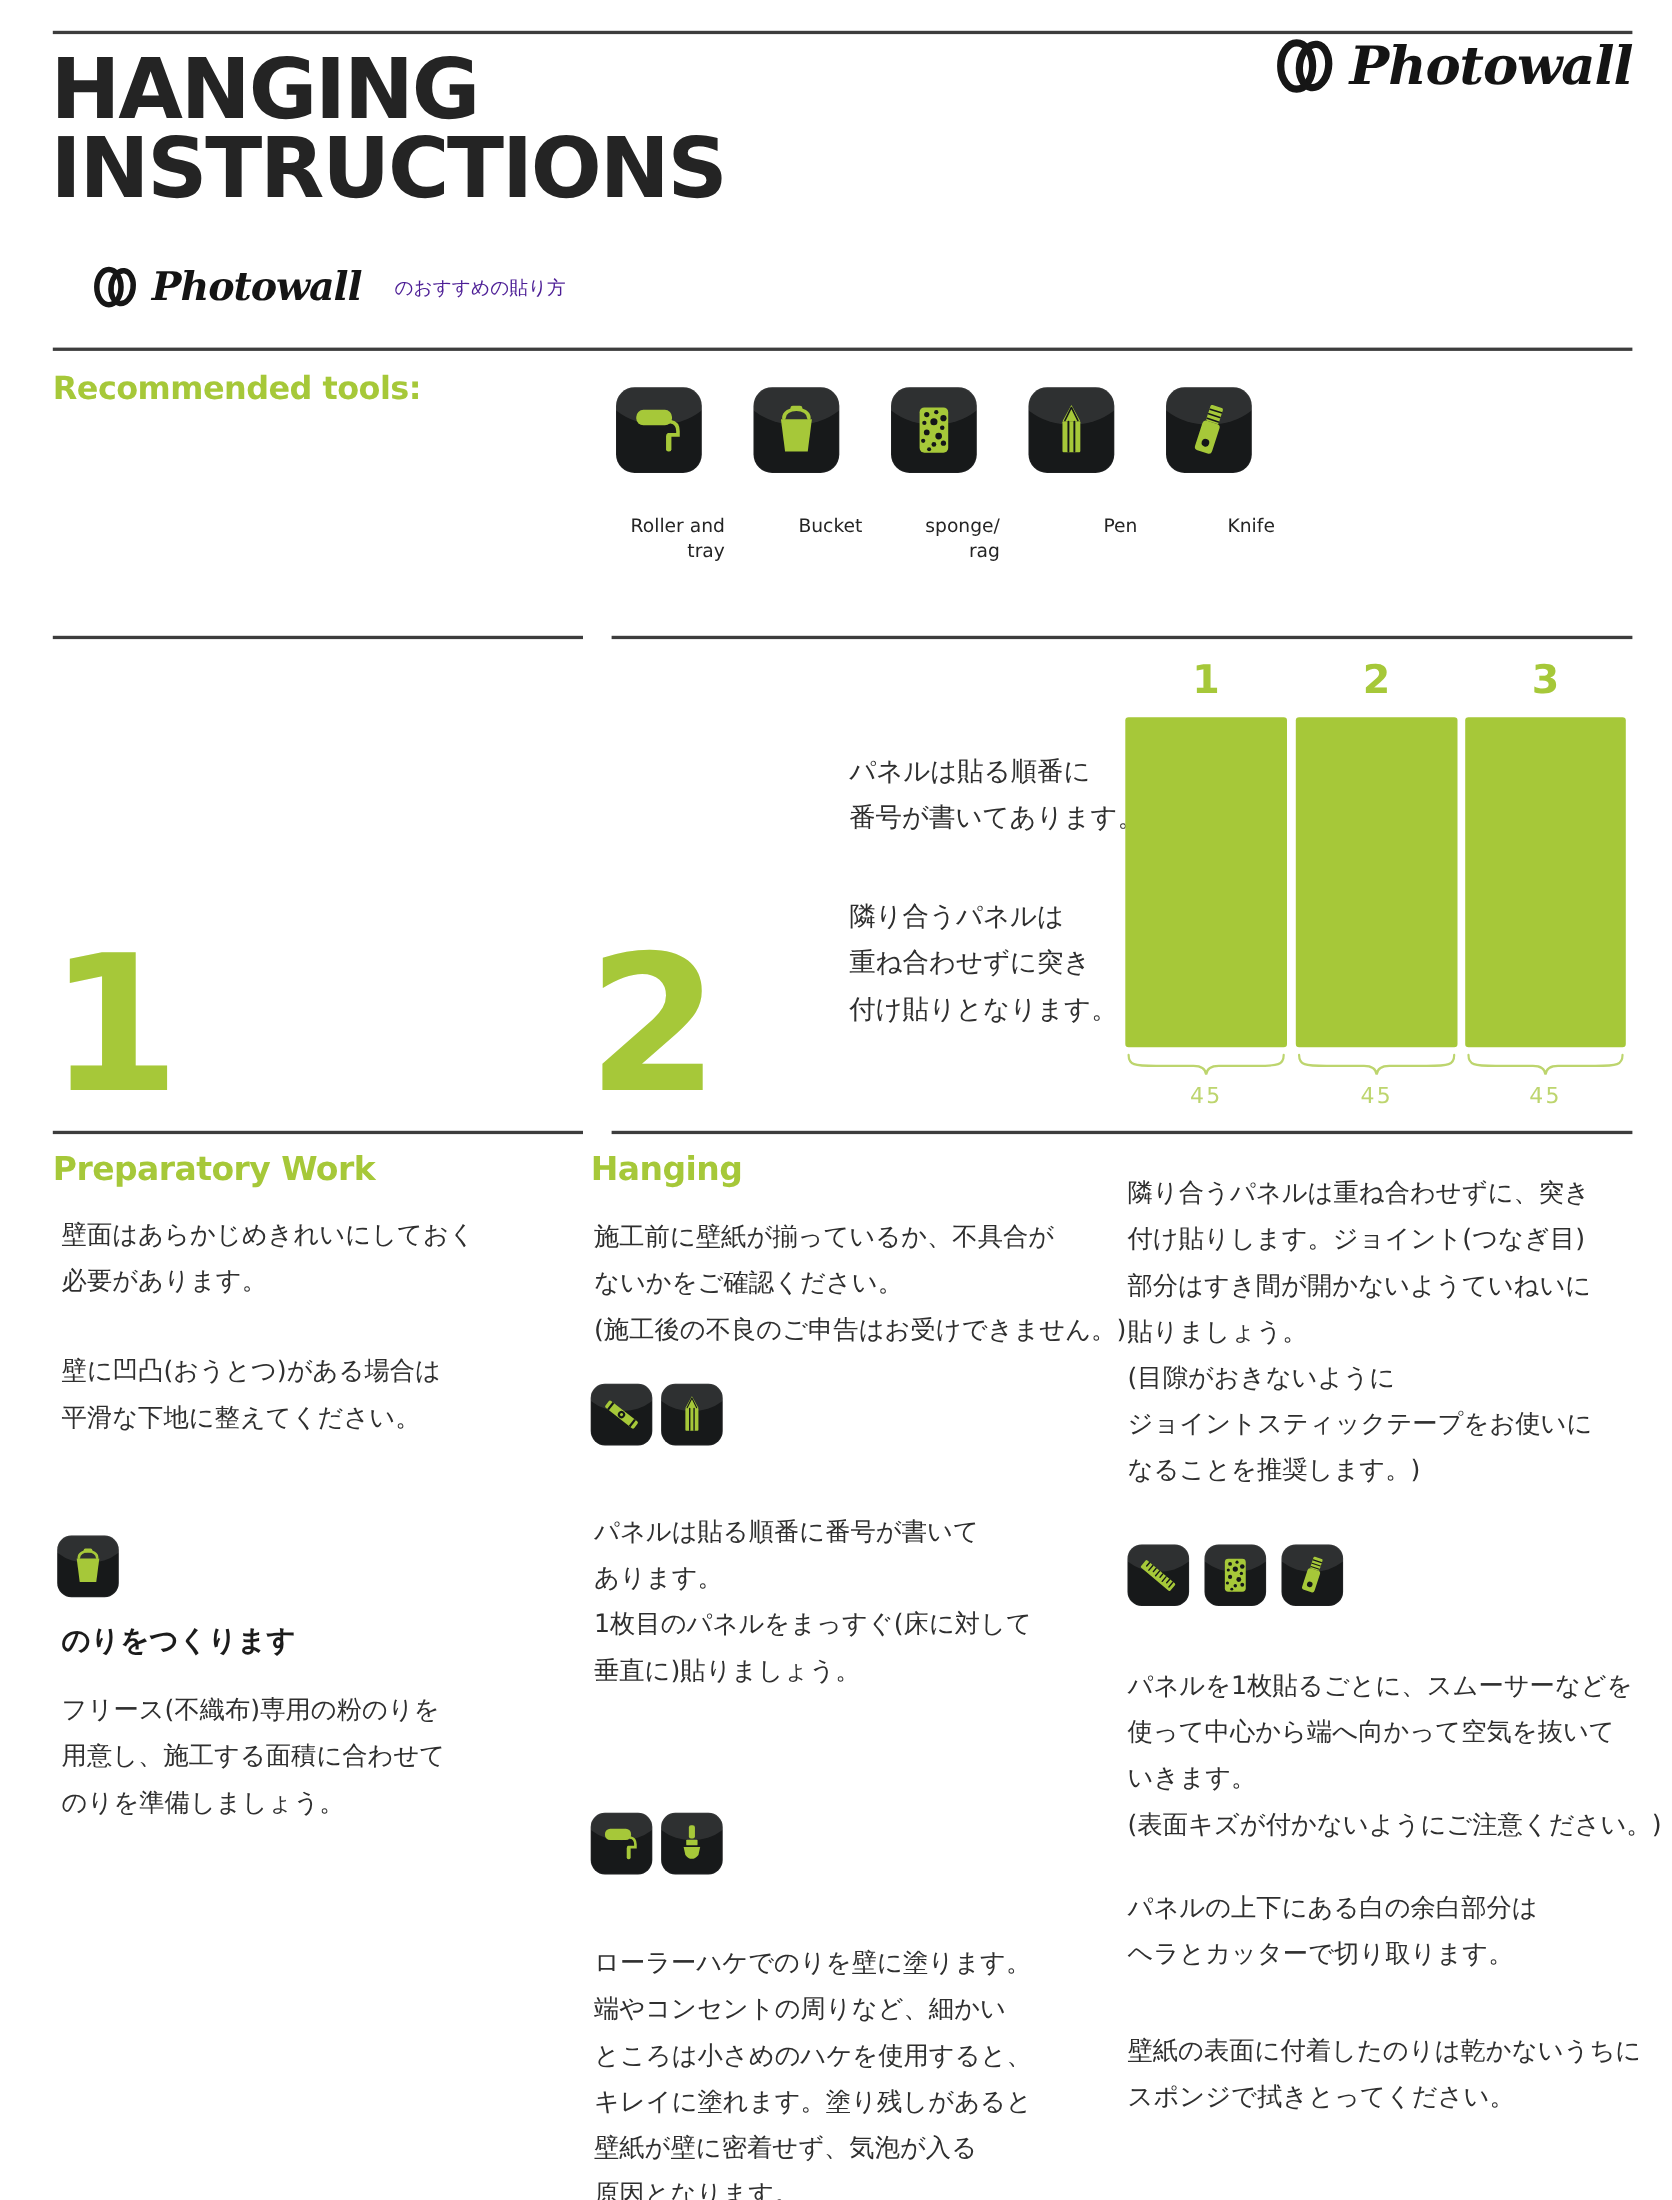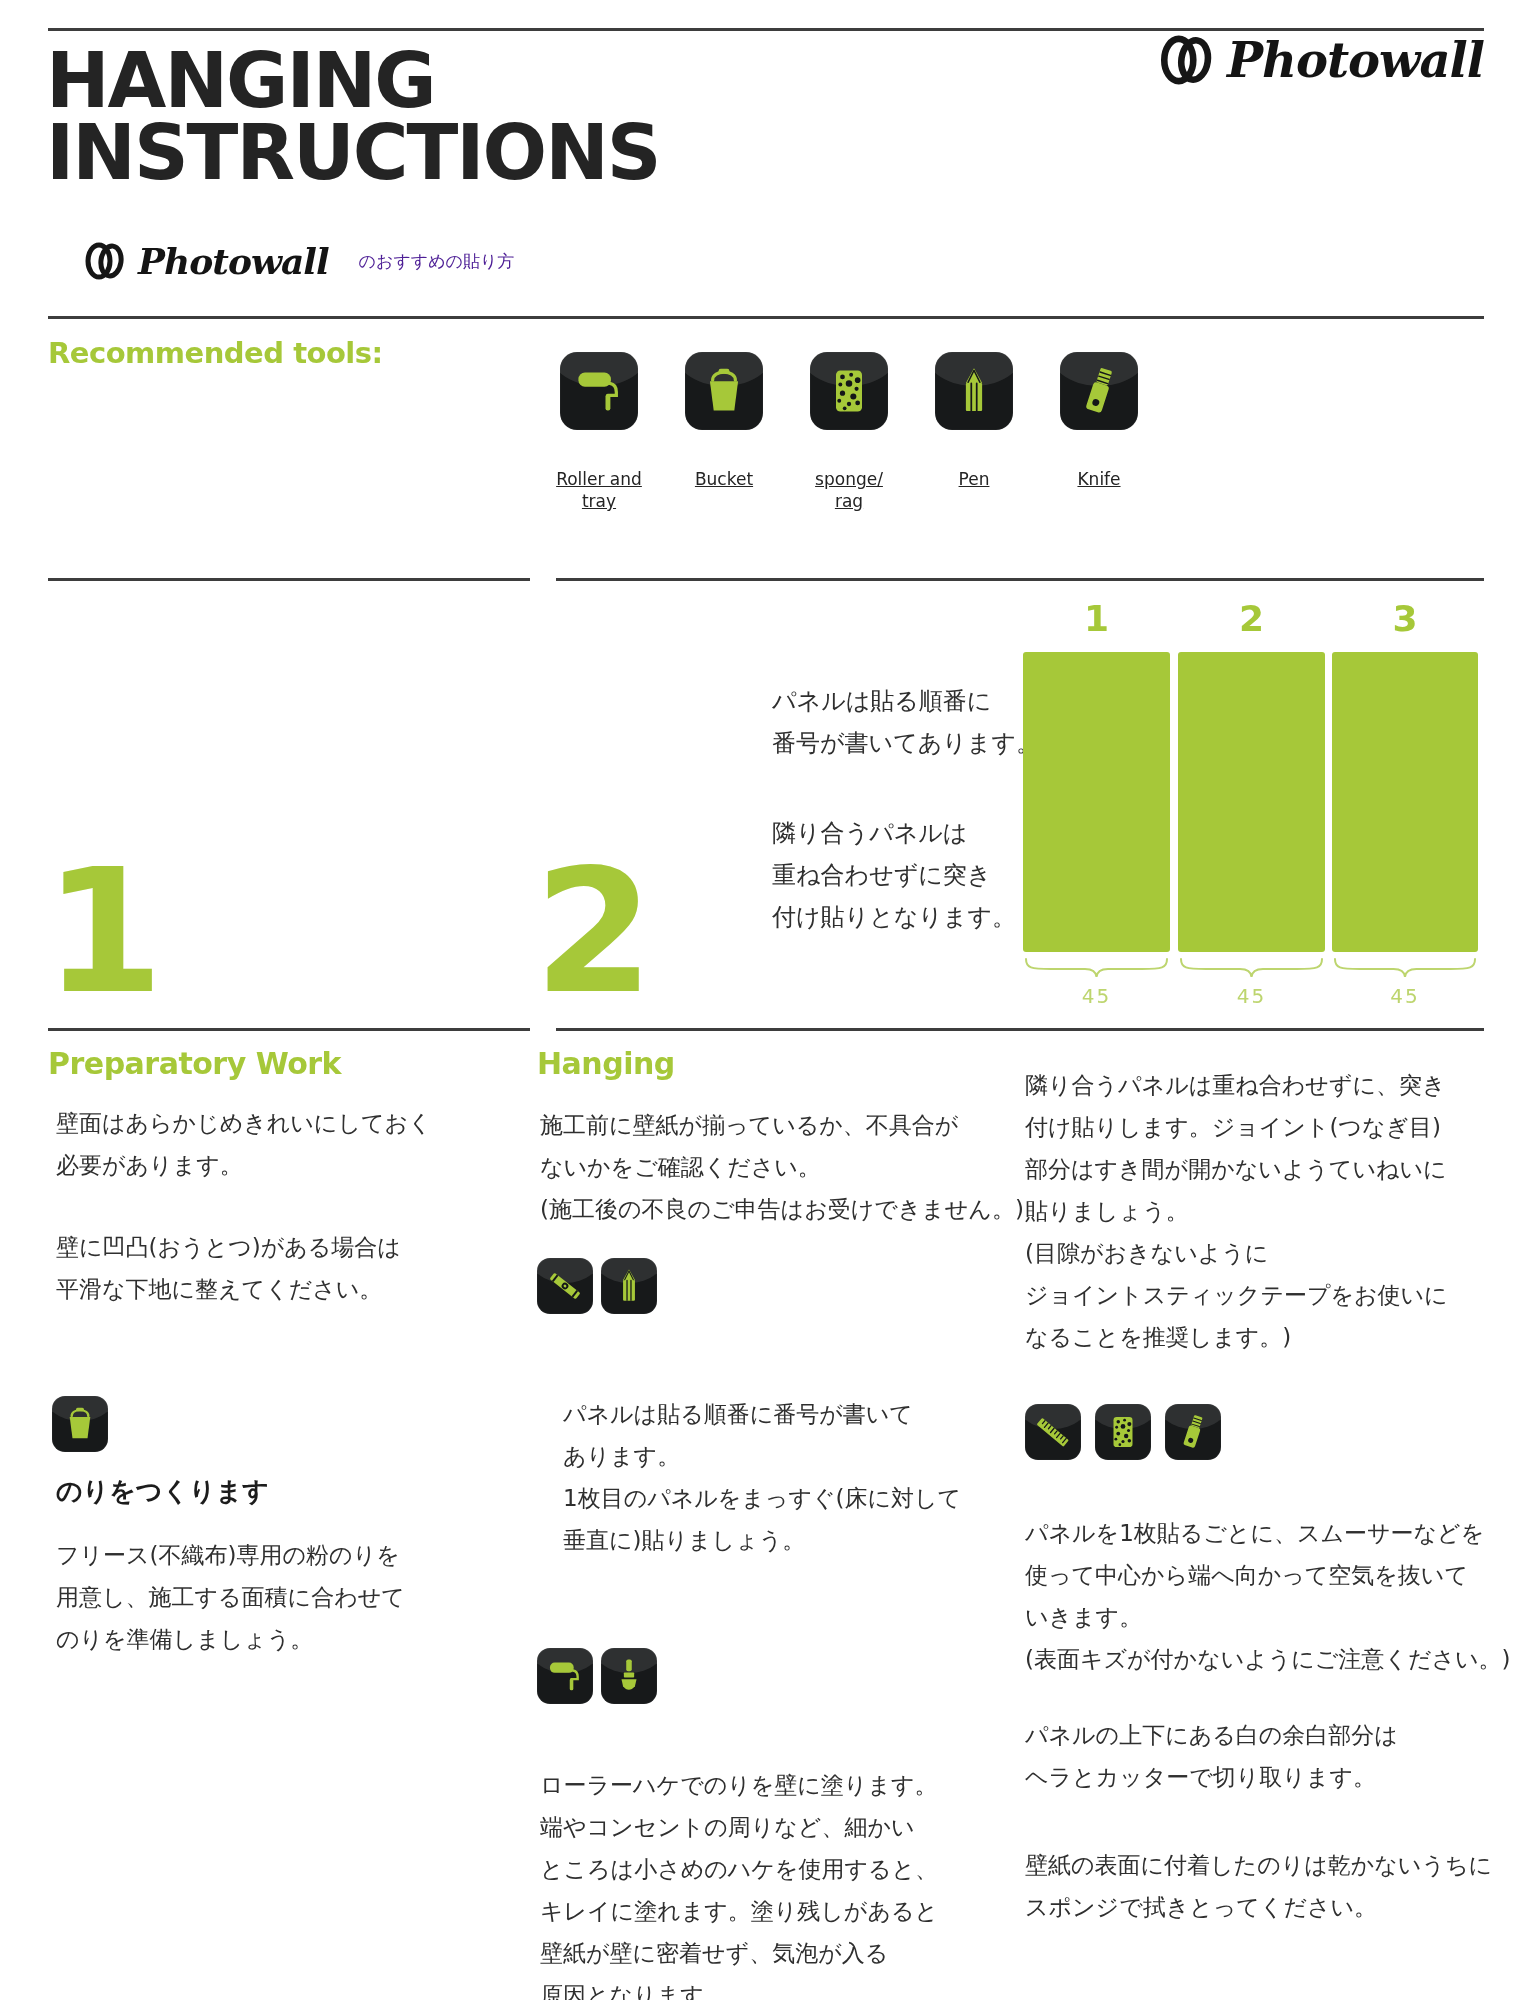--- a/index.html
+++ b/index.html
@@ -17,21 +17,21 @@
   .title{font-weight:bold;font-size:76px;line-height:70px;letter-spacing:-2px;color:#242424;}
   .wordmark{font-family:"DejaVu Serif",serif;font-style:italic;font-weight:bold;color:#141414;letter-spacing:-1px;}
   .jp{font-size:23px;line-height:42px;color:var(--text);white-space:pre-line;}
   .jp24{font-size:24px;}
   .h-green{color:var(--green);font-weight:bold;font-size:30px;letter-spacing:-.5px;}
   .subhead{font-weight:bold;font-size:26px;color:#1c1c1c;}
   .big-num{color:var(--green);font-weight:bold;font-size:172px;line-height:1;}
   .panel{position:absolute;background:var(--green);border-radius:3px;}
   .panel-label{position:absolute;color:var(--green);font-weight:bold;font-size:36px;text-align:center;}
   .w45{position:absolute;color:var(--light-green);font-size:20px;letter-spacing:2px;text-align:center;}
-  .tool-label{position:absolute;font-size:17px;line-height:22px;text-align:center;color:#242424;white-space:pre-line;text-decoration:underline;}
+  .tool-label{position:absolute;font-size:17px;line-height:22px;text-align:right;color:#242424;white-space:pre-line;}
   .tile{position:absolute;background:var(--tile);display:flex;align-items:center;justify-content:center;overflow:hidden;box-shadow:inset 0 0 0 1px rgba(255,255,255,.03);}
   .tile::before{content:"";position:absolute;left:-18%;width:136%;top:-62%;height:106%;border-radius:50%;background:rgba(255,255,255,.10);}
   .tile.big{width:78px;height:78px;border-radius:17px;}
   .tile.sm{width:56px;height:56px;border-radius:13px;}
   .tile svg{position:relative;display:block;}
   svg .g{fill:var(--green);}
   svg .d{fill:#141618;}
   svg .gs{stroke:var(--green);fill:none;stroke-width:3;stroke-linecap:round;}
   svg .ds{stroke:#141618;fill:none;stroke-linecap:round;}
   svg .brace{stroke:var(--light-green);fill:none;stroke-width:2;stroke-linecap:round;}
@@ -204,21 +204,21 @@
   </div>
   <div class="tile sm" style="left:601px;top:1258px;">
     <svg width="38" height="38" viewBox="0 0 48 48">
       <path class="g" d="M24 3 l7.5 13.5 h-15 Z"></path>
       <rect class="g" x="16.5" y="16.5" width="15" height="26" rx="1"></rect>
       <path class="ds" d="M21.5 17 v25 M26.5 17 v25" stroke-width="1.6"></path>
       <path class="ds" d="M24 5 l5.5 11 M24 5 l-5.5 11" stroke-width="1.3"></path>
     </svg>
   </div>
 
-  <div class="abs jp" style="left:563px;top:1372px;margin-top:21px;">パネルは貼る順番に番号が書いて
+  <div class="abs jp" style="left:540px;top:1372px;">パネルは貼る順番に番号が書いて
 あります。
 1枚目のパネルをまっすぐ(床に対して
 垂直に)貼りましょう。</div>
 
   <div class="tile sm" style="left:537px;top:1648px;">
     <svg width="38" height="38" viewBox="0 0 48 48">
       <rect class="g" x="5" y="7" width="30" height="13" rx="6"></rect>
       <path class="gs" d="M34 17 q6 1 6 8 l0 3 -8 0"></path>
       <rect class="g" x="30" y="27" width="4.5" height="15" rx="2"></rect>
     </svg>

